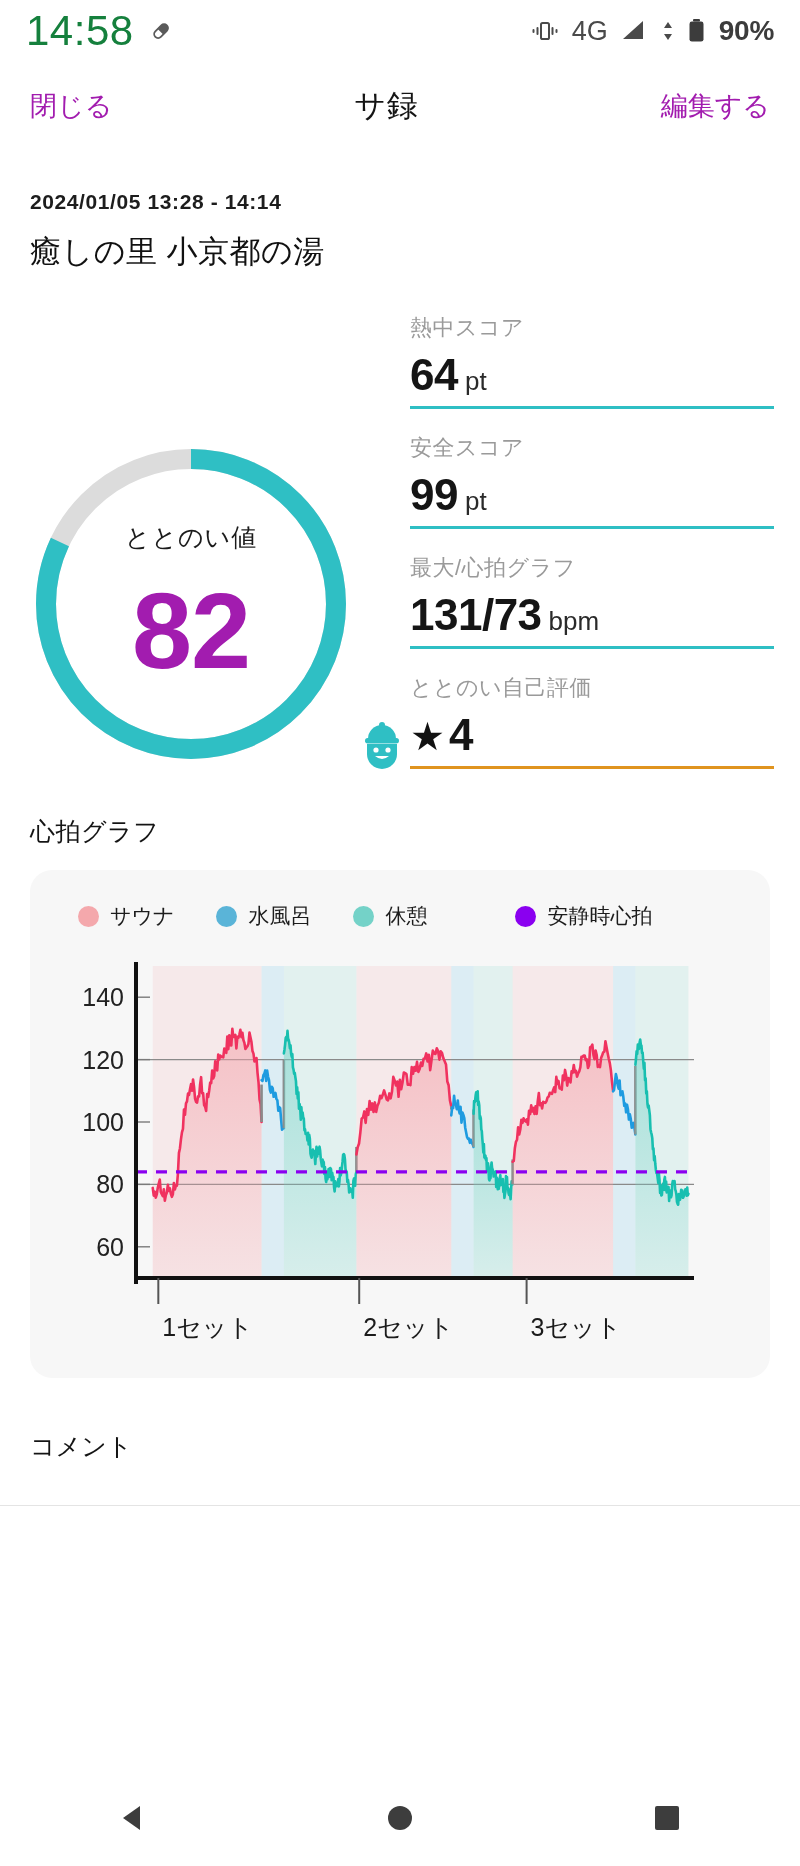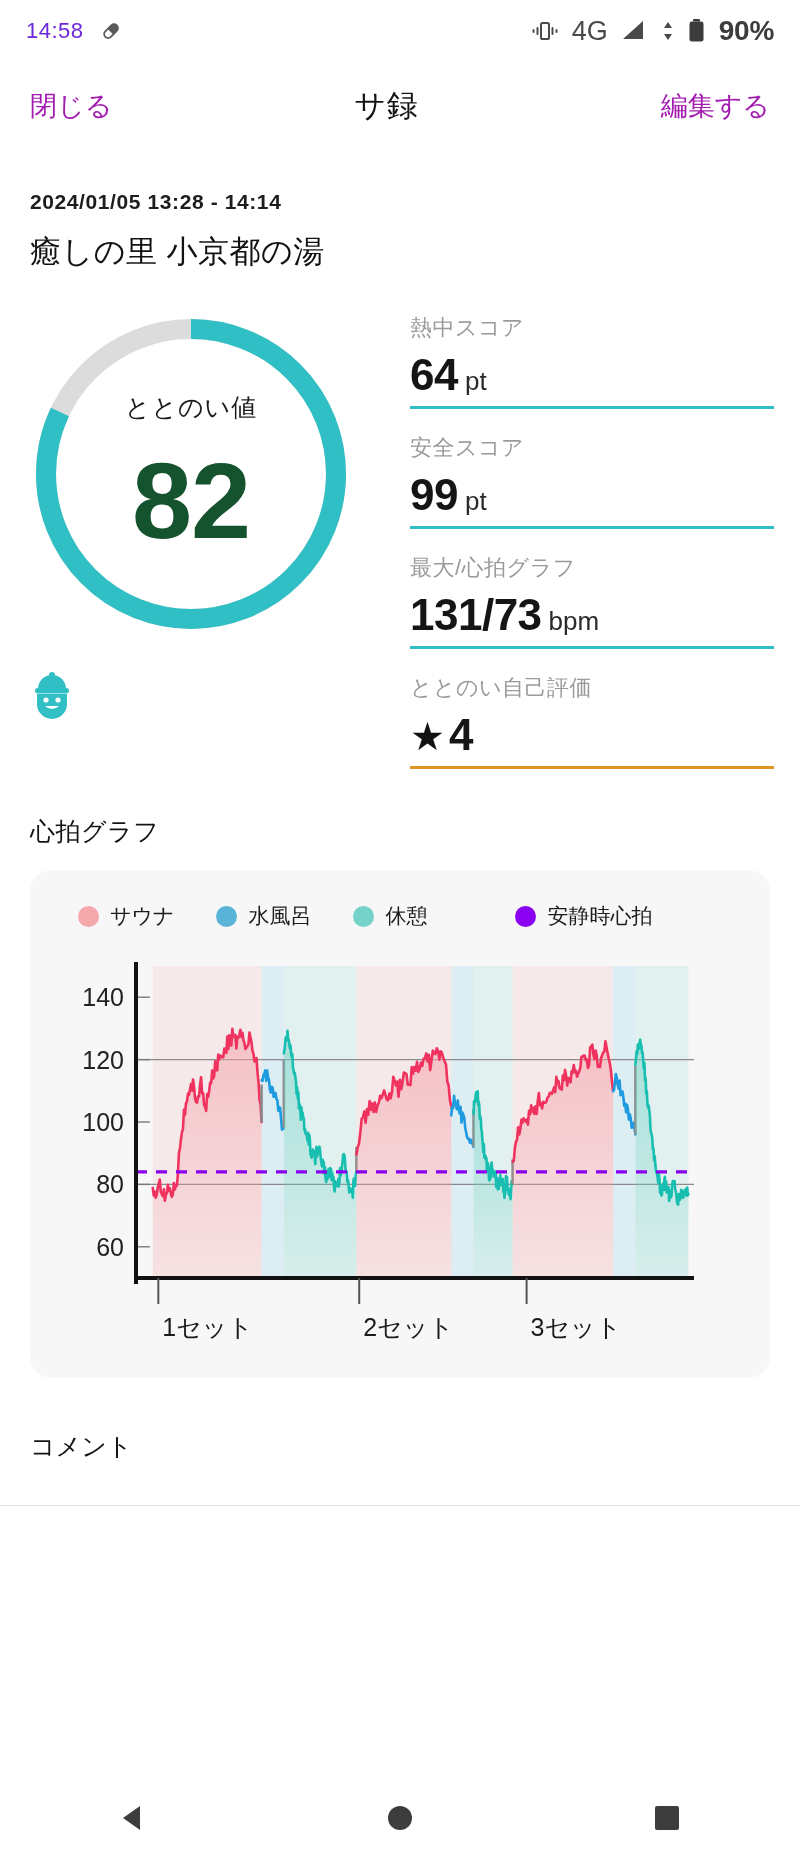--- a/index.html
+++ b/index.html
@@ -12,21 +12,21 @@
   }
   .screen { position: relative; width: 800px; height: 1866px; display: flex; flex-direction: column; }
 
   
   .statusbar {
     height: 62px; flex: 0 0 62px;
     display: flex; align-items: center;
     padding: 0 26px;
     color: #4a4a4a;
   }
-  .sb-time { font-size: 22px; font-weight: 400; letter-spacing: .5px; color: #6d28d9; }
+  .sb-time { font-size: 42px; font-weight: 400; letter-spacing: .5px; color: #15803d; }
   .sb-left { display: flex; align-items: center; gap: 14px; }
   .sb-right { margin-left: auto; display: flex; align-items: center; gap: 13px; }
   .sb-net { font-size: 27px; color: #4a4a4a; }
   .sb-batt { font-size: 28px; font-weight: 700; color: #3c3c3c; letter-spacing: -.3px;}
   .icn { display: inline-block; line-height: 0; }
 
   
   .navbar {
     height: 88px; flex: 0 0 88px;
     display: flex; align-items: center; justify-content: space-between;
@@ -35,29 +35,29 @@
   .nav-btn { font-size: 27px; color: #a21caf; white-space: nowrap; }
   .nav-title { font-size: 31px; font-weight: 500; color: #141414; letter-spacing: 1px; }
 
   
   .info { padding: 40px 30px 0 30px; }
   .info-date { font-size: 21px; font-weight: 700; color: #1d1d1d; letter-spacing: .6px; }
   .info-title { font-size: 31px; font-weight: 500; color: #111; margin-top: 17px; letter-spacing: .5px; }
 
   
   .summary { display: flex; padding: 36px 26px 0 26px; }
-  .ring-col { width: 374px; flex: 0 0 374px; display: flex; flex-direction: column; align-items: flex-start; }
+  .ring-col { width: 374px; flex: 0 0 374px; display: flex; flex-direction: row; align-items: flex-end; }
   .ring-wrap { position: relative; width: 330px; height: 330px; }
   .ring-wrap svg { display: block; }
   .ring-center {
     position: absolute; inset: 0;
     display: flex; flex-direction: column; align-items: center; justify-content: center;
   }
   .ring-label { font-size: 25px; color: #1b1b1b; letter-spacing: 1px; }
-  .ring-value { font-size: 108px; font-weight: 700; color: #14532d; line-height: 1.05; margin-top: 20px; letter-spacing: -1px;}
+  .ring-value { font-size: 108px; font-weight: 700; color: #a21caf; line-height: 1.05; margin-top: 20px; letter-spacing: -1px;}
 
   .rank-row { display: flex; align-items: center; gap: 14px; margin-top: 28px; }
   .rank-text { font-size: 44px; font-weight: 700; color: #2fbfc4; letter-spacing: .5px; }
 
   
   .stats { flex: 1; padding-left: 10px; padding-top: 4px; }
   .stat { border-bottom: 3px solid #2fbfc4; padding-bottom: 6px; margin-bottom: 24px; }
   .stat:last-child { border-bottom-color: #e0941f; margin-bottom: 0; }
   .stat-label { font-size: 22px; color: #9a9a9a; letter-spacing: .5px; }
   .stat-value { margin-top: 7px; display: flex; align-items: baseline; }

